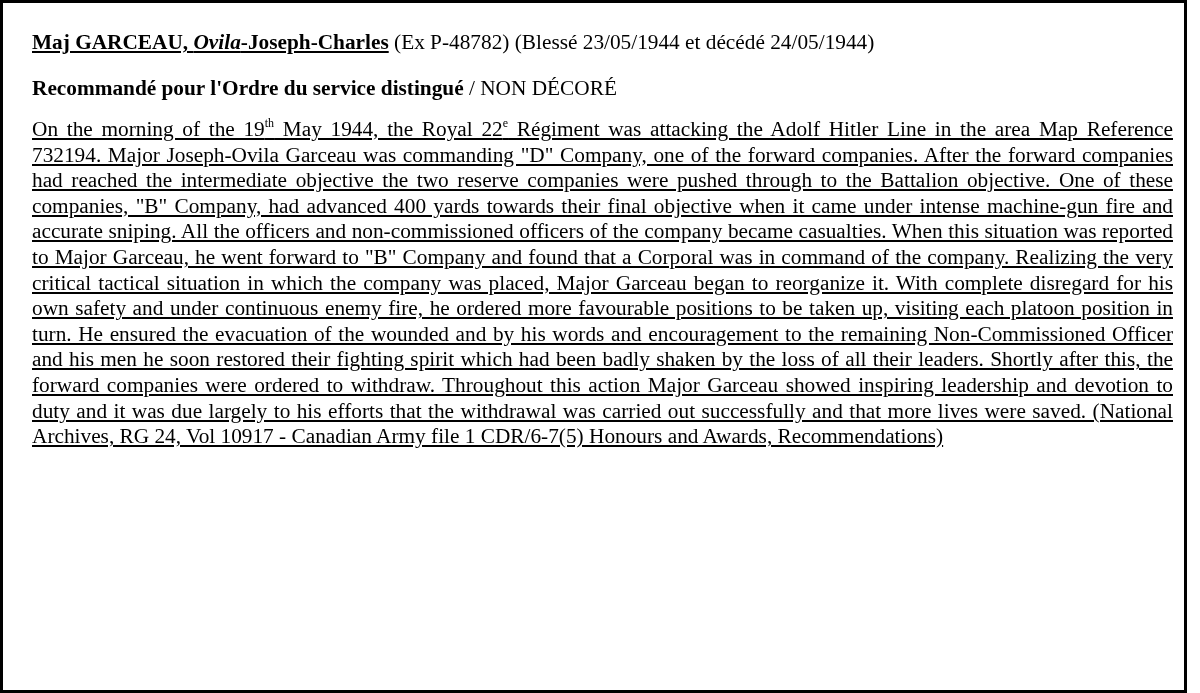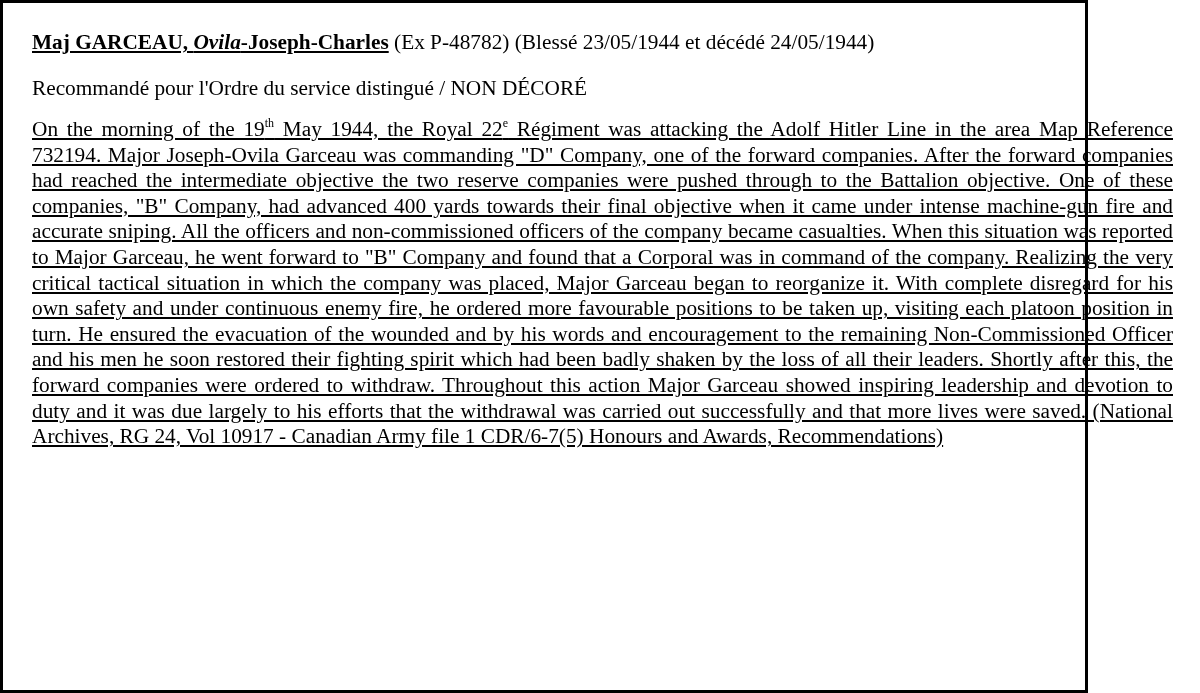--- a/index.html
+++ b/index.html
@@ -1,29 +1,29 @@
 <!DOCTYPE html>
 <html><head>
 <meta charset="utf-8">
 <style>
   html, body { margin:0; padding:0; background:#fff; }
   body { width:1200px; height:693px; overflow:hidden; }
   .frame {
-    position:absolute; left:0; top:0; width:1088px; height:693px;
+    position:absolute; left:0; top:0; width:1187px; height:693px;
     box-sizing:border-box; border:3px solid #000; background:#fff;
   }
   .content {
     position:absolute; left:29px; top:24px; width:1141px;
     font-family:"Liberation Serif", serif; color:#000; font-size:21.3px;
   }
   .heading { line-height:30px; margin:0; white-space:nowrap; }
   .name-line { text-decoration:underline; font-weight:bold; }
   .name-line i { font-style:italic; }
   .rec-line { margin-top:16px; }
-  .rec-line b { font-weight:normal; }
+  .rec-line b { font-weight:bold; }
   .body-text {
     margin-top:14px; line-height:25.6px; text-align:justify; word-spacing:0px;text-decoration:underline;
   }
   sup { font-size:12px; line-height:0; vertical-align:super; position:relative; top:-1px; }
 </style>
 </head>
 <body>
 
 <div class="frame">
   <div class="content">

